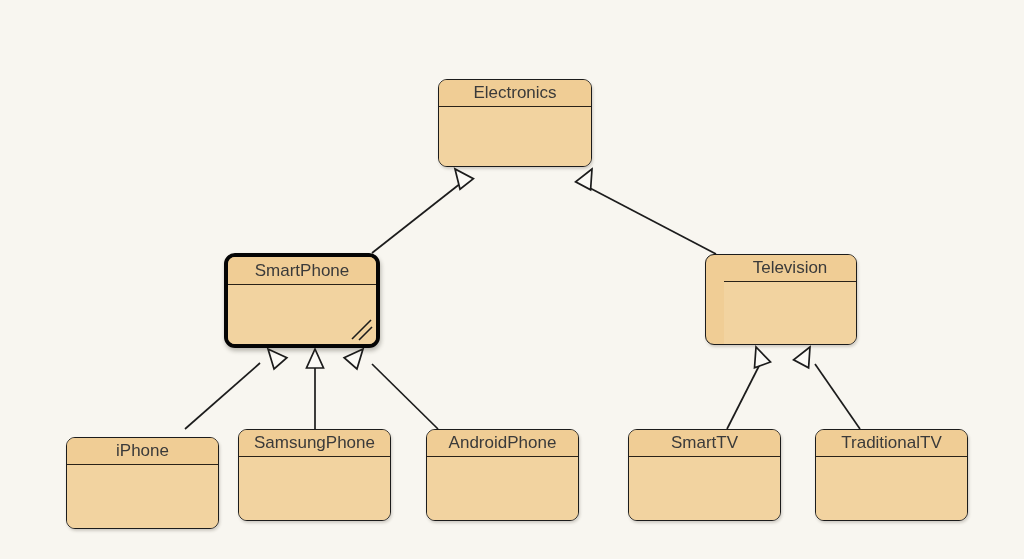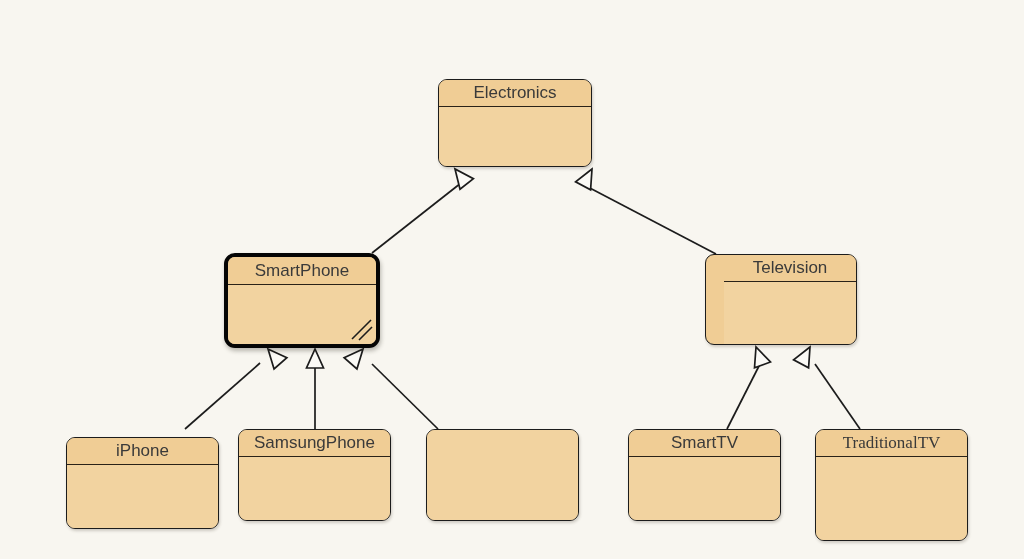--- a/index.html
+++ b/index.html
@@ -120,24 +120,25 @@
       </div>
       <div class="uml-class" style="left: 66px; top: 429px; width: 153px; height: 92px; margin-top: 8px;">
         <div class="uml-header">iPhone</div>
         <div class="uml-body"></div>
       </div>
       <div class="uml-class" style="left: 238px; top: 429px; width: 153px; height: 92px;">
         <div class="uml-header">SamsungPhone</div>
         <div class="uml-body"></div>
       </div>
       <div class="uml-class" style="left: 426px; top: 429px; width: 153px; height: 92px;">
+        <div class="uml-header">AndroidPhone</div>
         <div class="uml-body"></div>
       </div>
       <div class="uml-class" style="left: 628px; top: 429px; width: 153px; height: 92px;">
         <div class="uml-header">SmartTV</div>
         <div class="uml-body"></div>
       </div>
-      <div class="uml-class" style="left: 815px; top: 429px; width: 153px; height: 112px; font-family: Liberation Serif, serif;">
+      <div class="uml-class" style="left: 815px; top: 429px; width: 153px; height: 92px;">
         <div class="uml-header">TraditionalTV</div>
         <div class="uml-body"></div>
       </div>
     </div>
 </div>
 
 </body></html>

